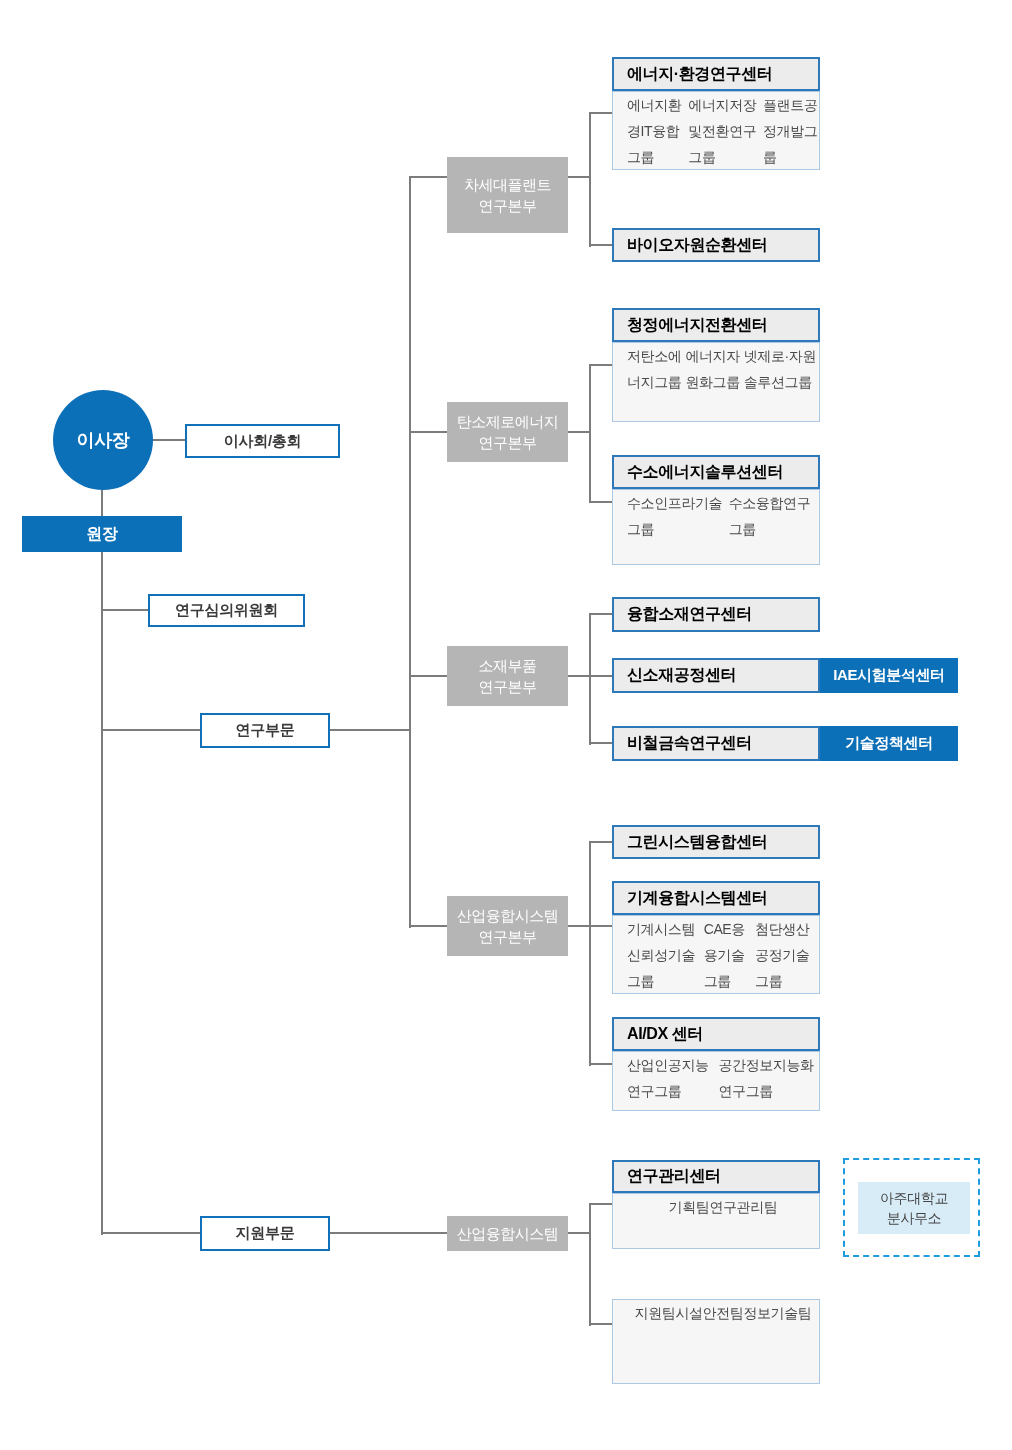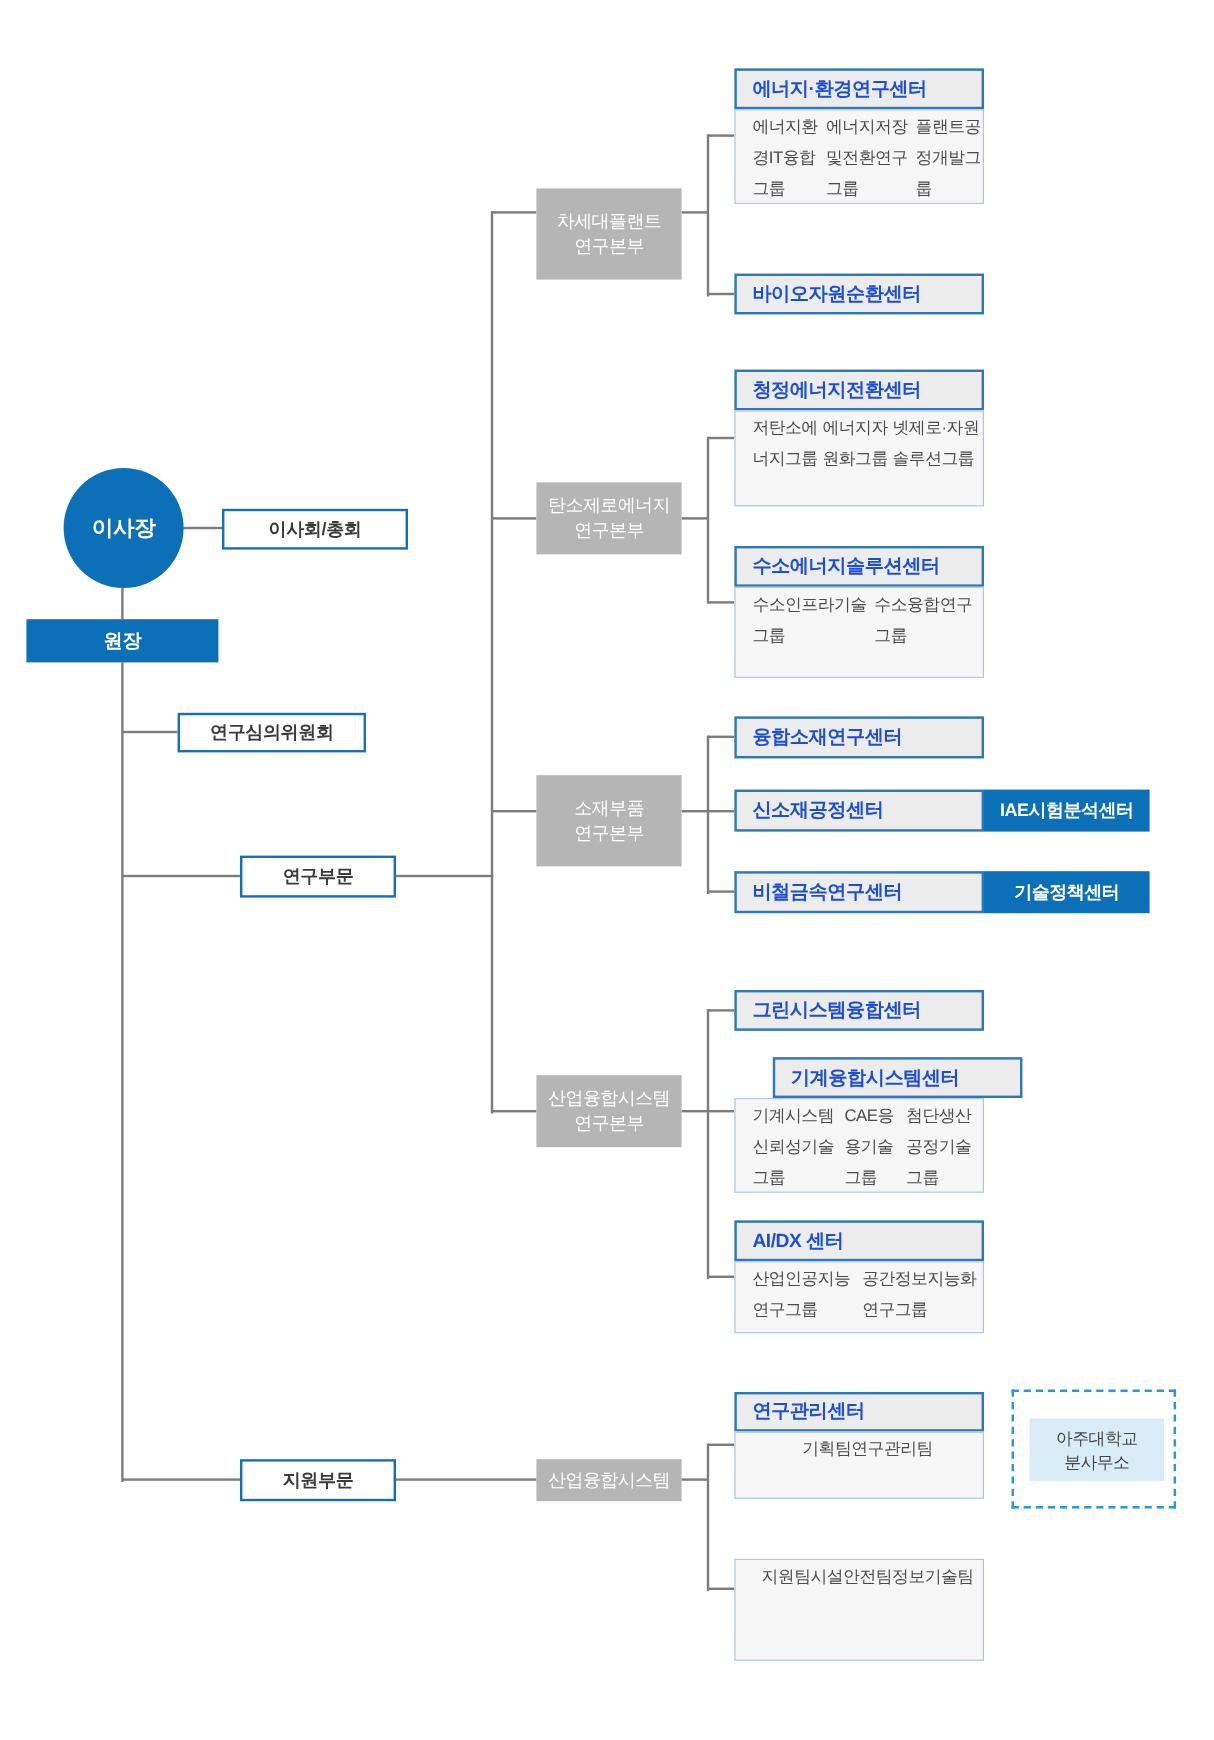--- a/index.html
+++ b/index.html
@@ -28,21 +28,21 @@
     letter-spacing:-0.3px;
   }
   .division {
     position:absolute; left:447px; width:121px; background:#b5b5b5; color:#fff;
     font-size:15px; font-weight:500; display:flex; align-items:center; justify-content:center;
     text-align:center; line-height:21px; white-space:pre-line; box-sizing:border-box;
     letter-spacing:-0.5px;
   }
   .chead {
     position:absolute; left:612px; width:208px; background:#ececec;
-    border:2px solid #2c78b8; color:#1d4ed8; font-size:16px; font-weight:700;
+    border:2px solid #2c78b8; color:#000000; font-size:16px; font-weight:700;
     display:flex; align-items:center; padding-left:13px; box-sizing:border-box;
     letter-spacing:-0.4px;
   }
   .cbody {
     position:absolute; left:612px; width:208px; background:#f6f6f7;
     border:1px solid #abc9e4; box-sizing:border-box;
     display:flex; flex-direction:row; justify-content:center;
     padding-left:14px; color:#4a4a4a; font-size:14px; letter-spacing:-0.4px;
   }
   .cbody .item { line-height:26px; }
@@ -106,21 +106,21 @@
   <div class="wbox" style="left:185px; top:424px; width:155px; height:34px;">이사회/총회</div>
   <div class="bluebox" style="left:22px; top:516px; width:160px; height:36px;">원장</div>
   <div class="wbox" style="left:148px; top:594px; width:157px; height:33px;">연구심의위원회</div>
   <div class="wbox" style="left:200px; top:713px; width:130px; height:35px;">연구부문</div>
   <div class="wbox" style="left:200px; top:1216px; width:130px; height:35px;">지원부문</div>
 
   <div class="division" style="top:157px; height:76px;">차세대플랜트
 연구본부</div>
   <div class="division" style="top:402px; height:60px;">탄소제로에너지
 연구본부</div>
-  <div class="division" style="top:646px; height:76px;">소재부품
+  <div class="division" style="top:646px; height:60px;">소재부품
 연구본부</div>
   <div class="division" style="top:896px; height:60px;">산업융합시스템
 연구본부</div>
   <div class="division" style="top:1216px; height:35px;">산업융합시스템</div>
 
   <div class="chead" style="top:57px; height:34px;">에너지·환경연구센터</div>
   <div class="cbody" style="top:91px; height:79px;">
     <div class="item">에너지환경IT융합그룹</div>
     <div class="item">에너지저장및전환연구그룹</div>
     <div class="item">플랜트공정개발그룹</div>
@@ -139,21 +139,21 @@
     <div class="item">수소융합연구그룹</div>
   </div>
 
   <div class="chead" style="top:597px; height:35px;">융합소재연구센터</div>
   <div class="chead" style="top:658px; height:35px;">신소재공정센터</div>
   <div class="attached" style="top:658px; height:35px;">IAE시험분석센터</div>
   <div class="chead" style="top:726px; height:35px;">비철금속연구센터</div>
   <div class="attached" style="top:726px; height:35px;">기술정책센터</div>
 
   <div class="chead" style="top:825px; height:34px;">그린시스템융합센터</div>
-  <div class="chead" style="top:881px; height:34px;margin-left:32px;">기계융합시스템센터</div>
+  <div class="chead" style="top:881px; height:34px;">기계융합시스템센터</div>
   <div class="cbody" style="top:915px; height:79px;">
     <div class="item">기계시스템신뢰성기술그룹</div>
     <div class="item">CAE응용기술그룹</div>
     <div class="item">첨단생산공정기술그룹</div>
   </div>
   <div class="chead" style="top:1017px; height:34px;">AI/DX 센터</div>
   <div class="cbody" style="top:1051px; height:60px;">
     <div class="item">산업인공지능연구그룹</div>
     <div class="item">공간정보지능화연구그룹</div>
   </div>

